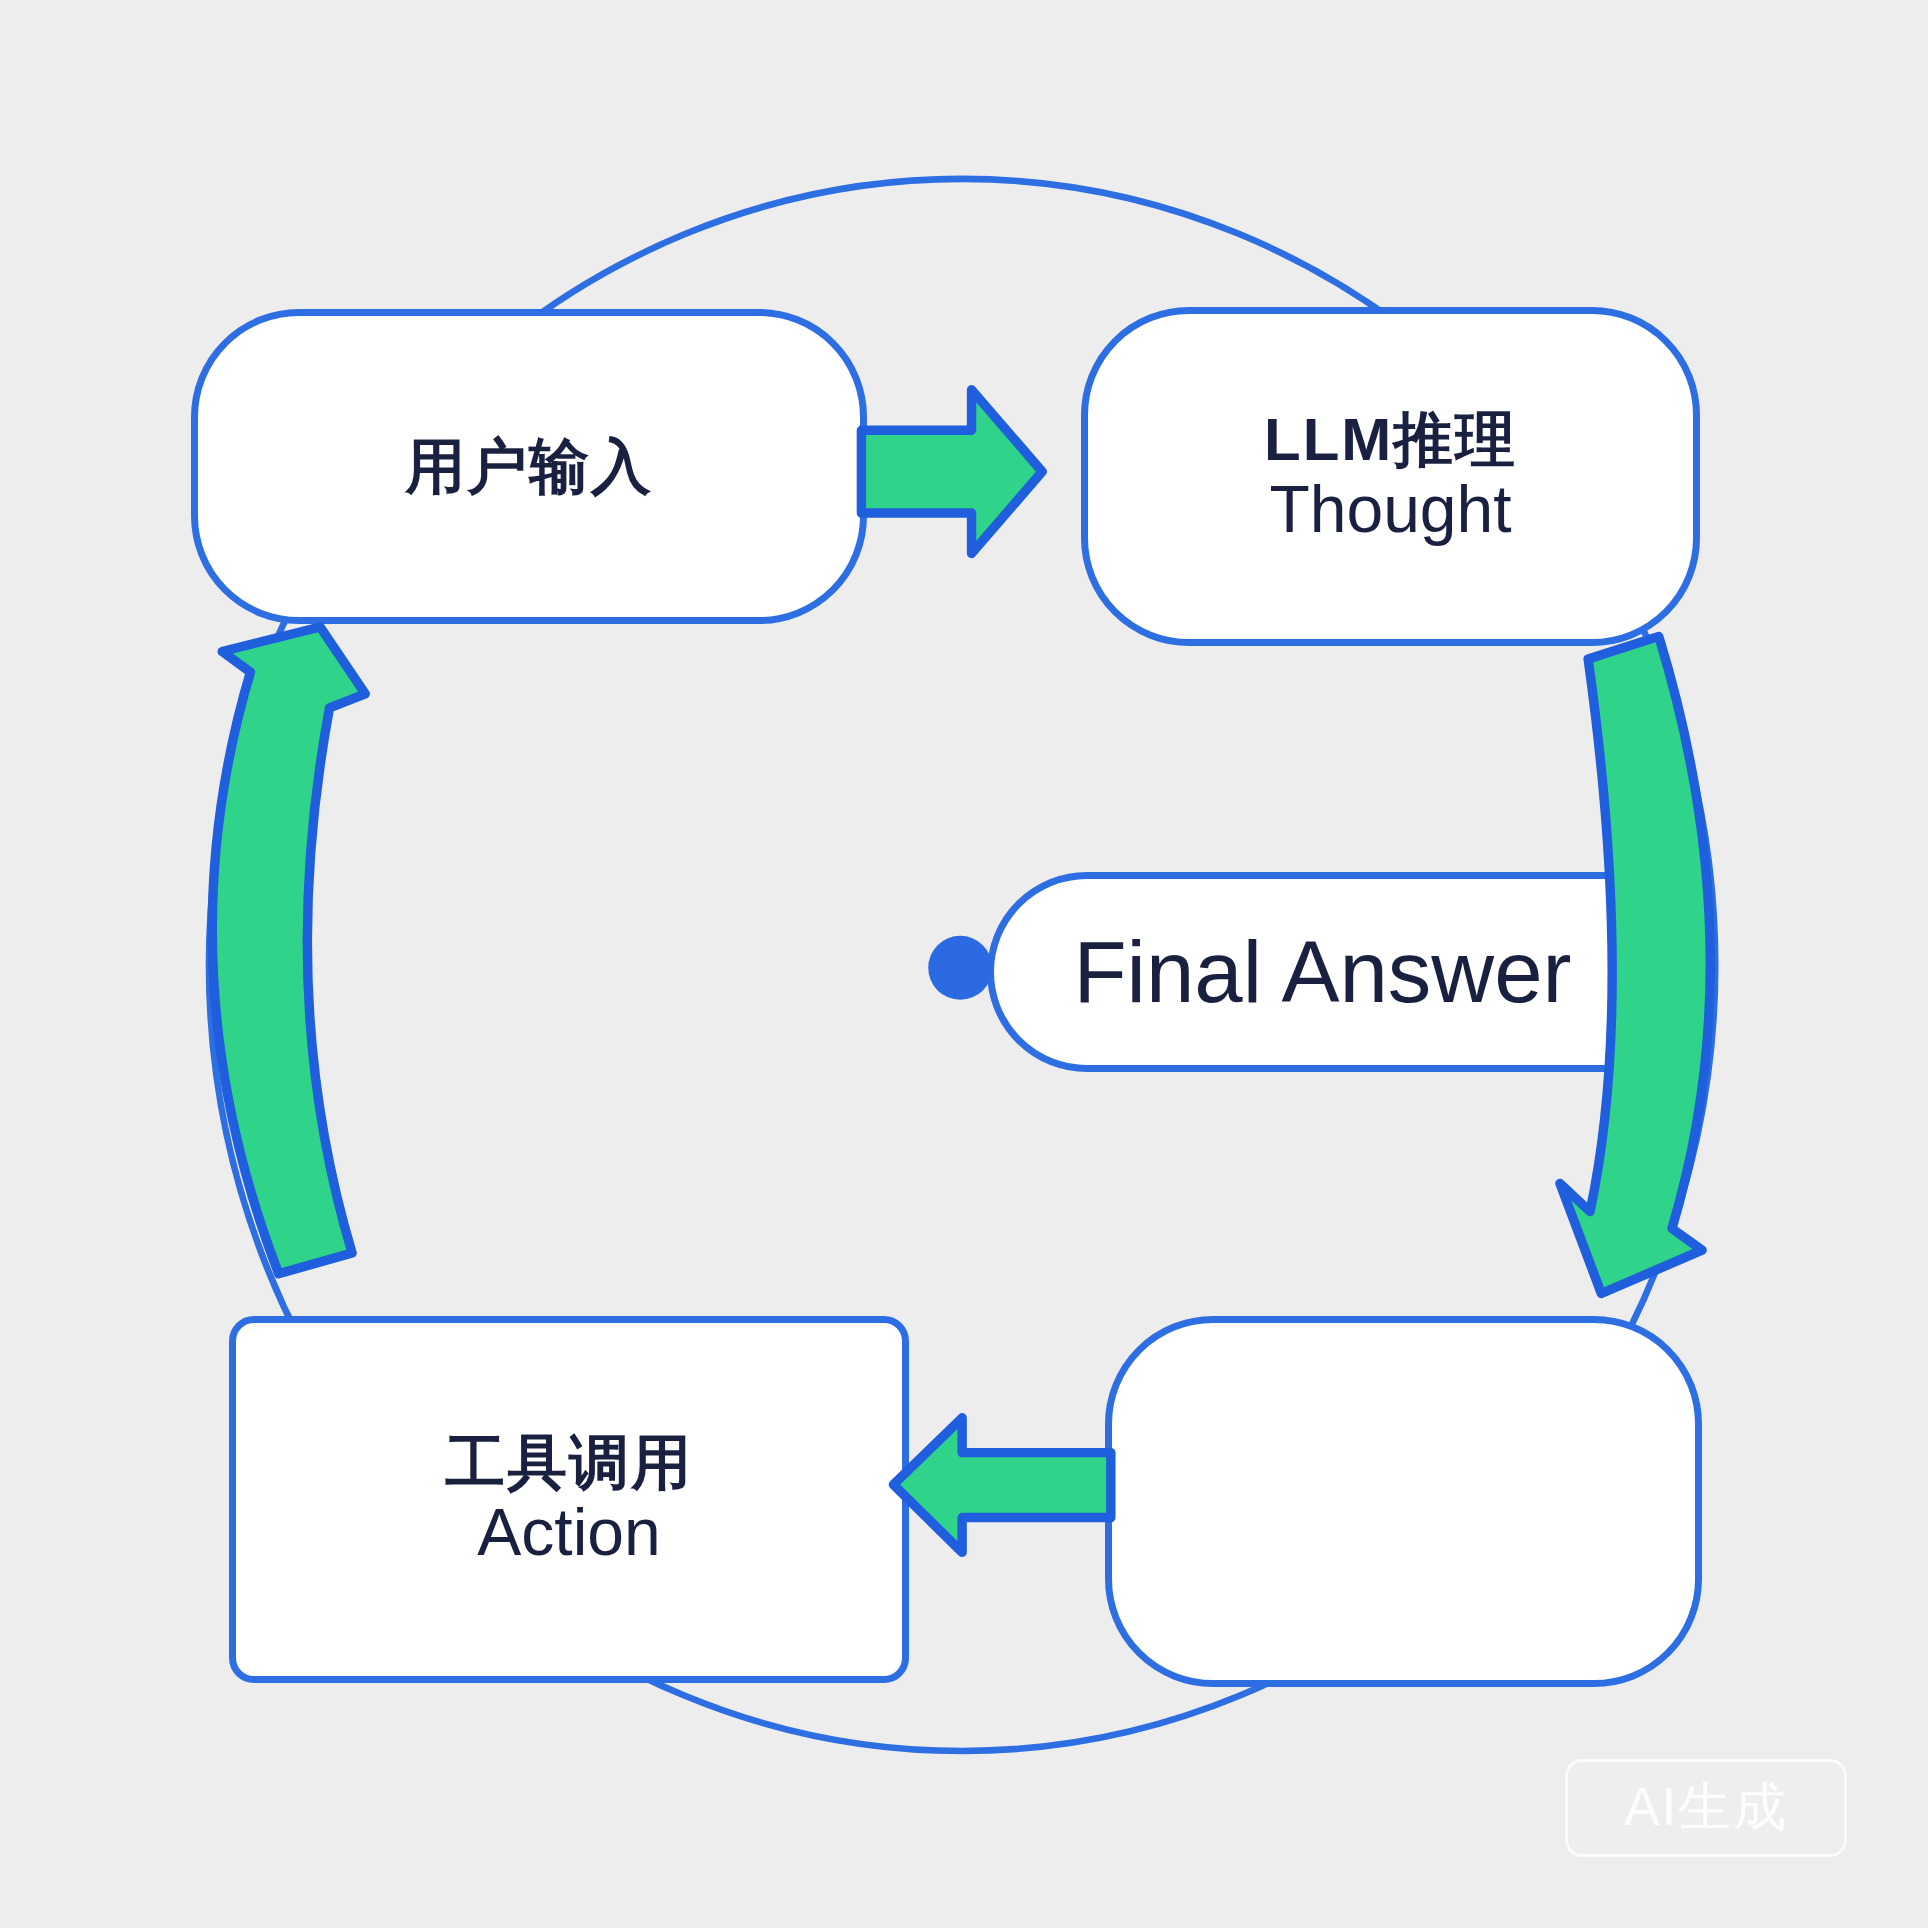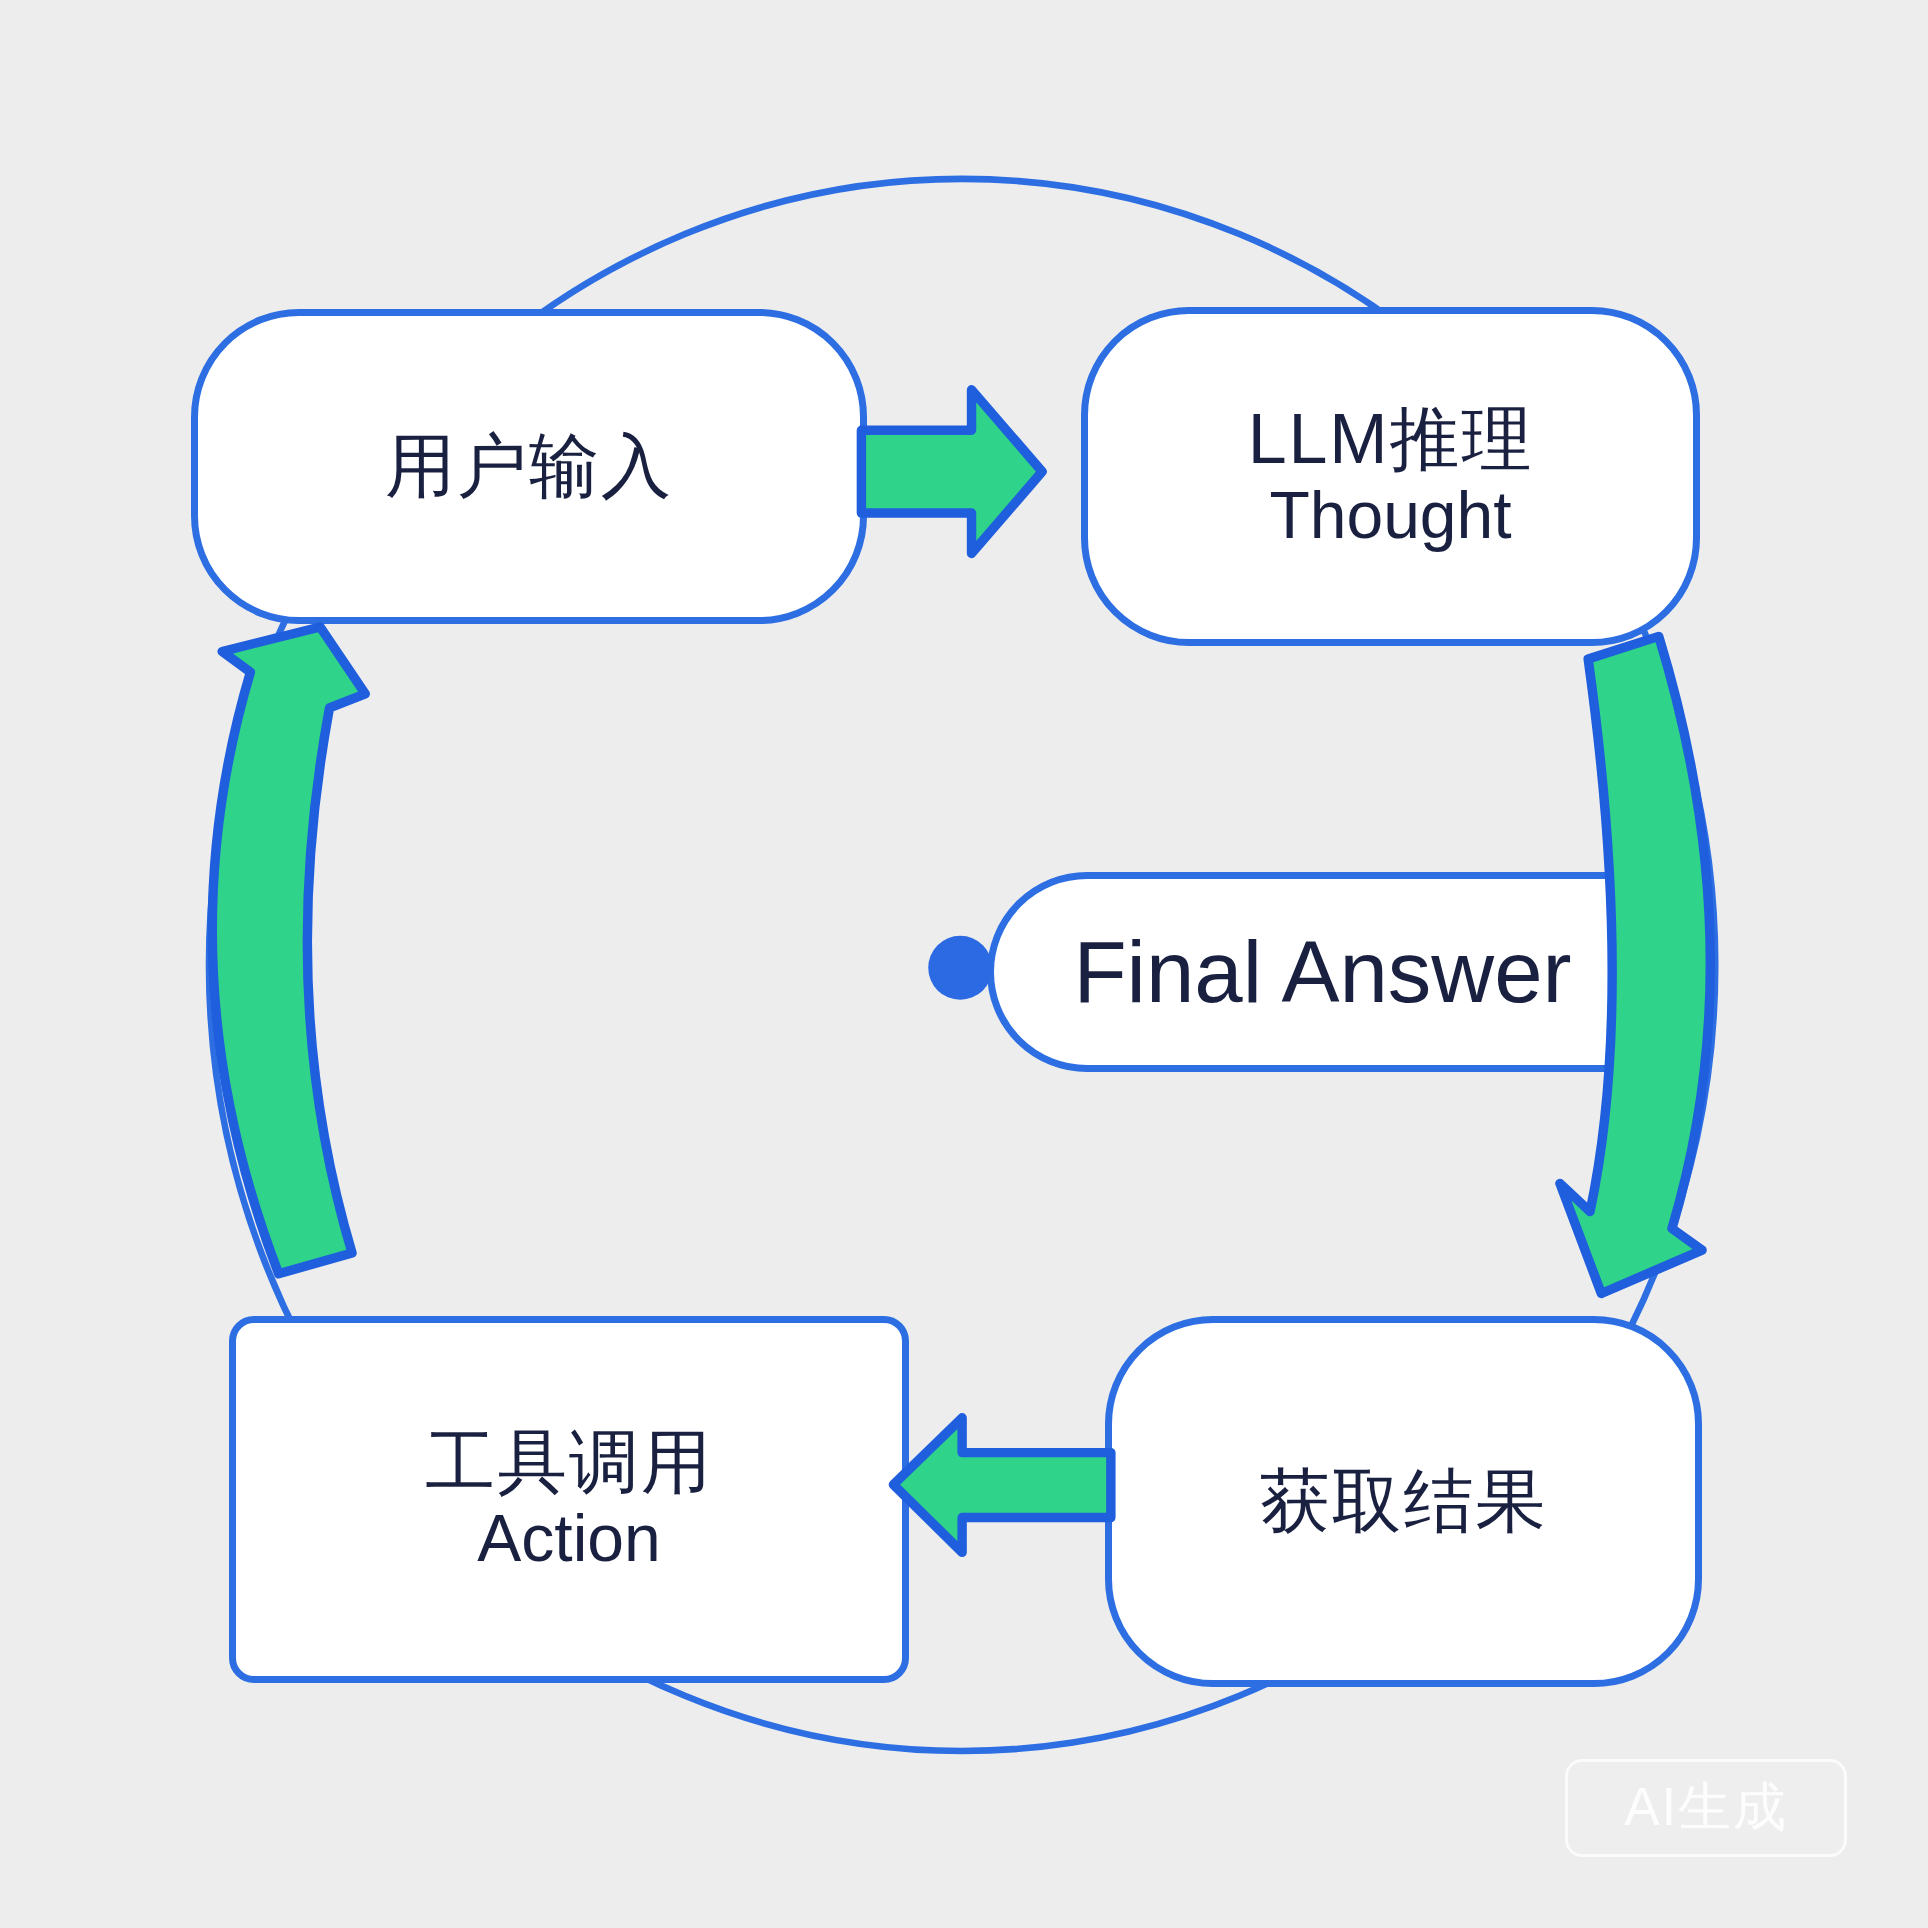--- a/index.html
+++ b/index.html
@@ -19,21 +19,21 @@
     background:var(--box-fill,#fff);
     border:7.5px solid var(--blue,#2d6fe3);
     box-sizing:border-box;
     display:flex;
     flex-direction:column;
     align-items:center;
     justify-content:center;
     text-align:center;
     color:var(--ink,#1a2140);
   }
-  .label-zh{font-size:70px;font-weight:400;line-height:1.12;letter-spacing:1.9px;}
+  .label-zh{font-size:60px;font-weight:700;line-height:1.12;letter-spacing:1.9px;}
   .label-en{font-size:66px;font-weight:400;line-height:1.12;}
   .ellipse-line{fill:none;stroke:var(--blue,#2d6fe3);stroke-width:7;}
   .garrow{
     fill:var(--green,#2fd389);
     stroke:var(--arrow-outline,#1f5edd);
     stroke-width:10;
     stroke-linejoin:round;
   }
   .dot{fill:var(--dot,#2b6ae3);}
   #node-user-input   {left:191px; top:309px;  width:676px; height:315px; border-radius:108px;}
@@ -78,21 +78,20 @@
   <div class="node" id="node-final-answer">
     <span class="label-en">Final Answer</span>
   </div>
 
   <div class="node" id="node-tool-action">
     <span class="label-zh">工具调用</span>
     <span class="label-en">Action</span>
   </div>
 
   <div class="node" id="node-observation">
-    <span class="label-zh">获取结果</span>
   </div>
 
   <svg class="layer over" viewBox="0 0 2048 2048">
 
     <polygon class="garrow" points="915,457 1032,457 1032,414 1107,501 1032,588 1032,545 915,545"></polygon>
 
     <path class="garrow" d="M 1687 700
              Q 1737 1060 1689 1287
              L 1657 1257
              L 1701 1374

